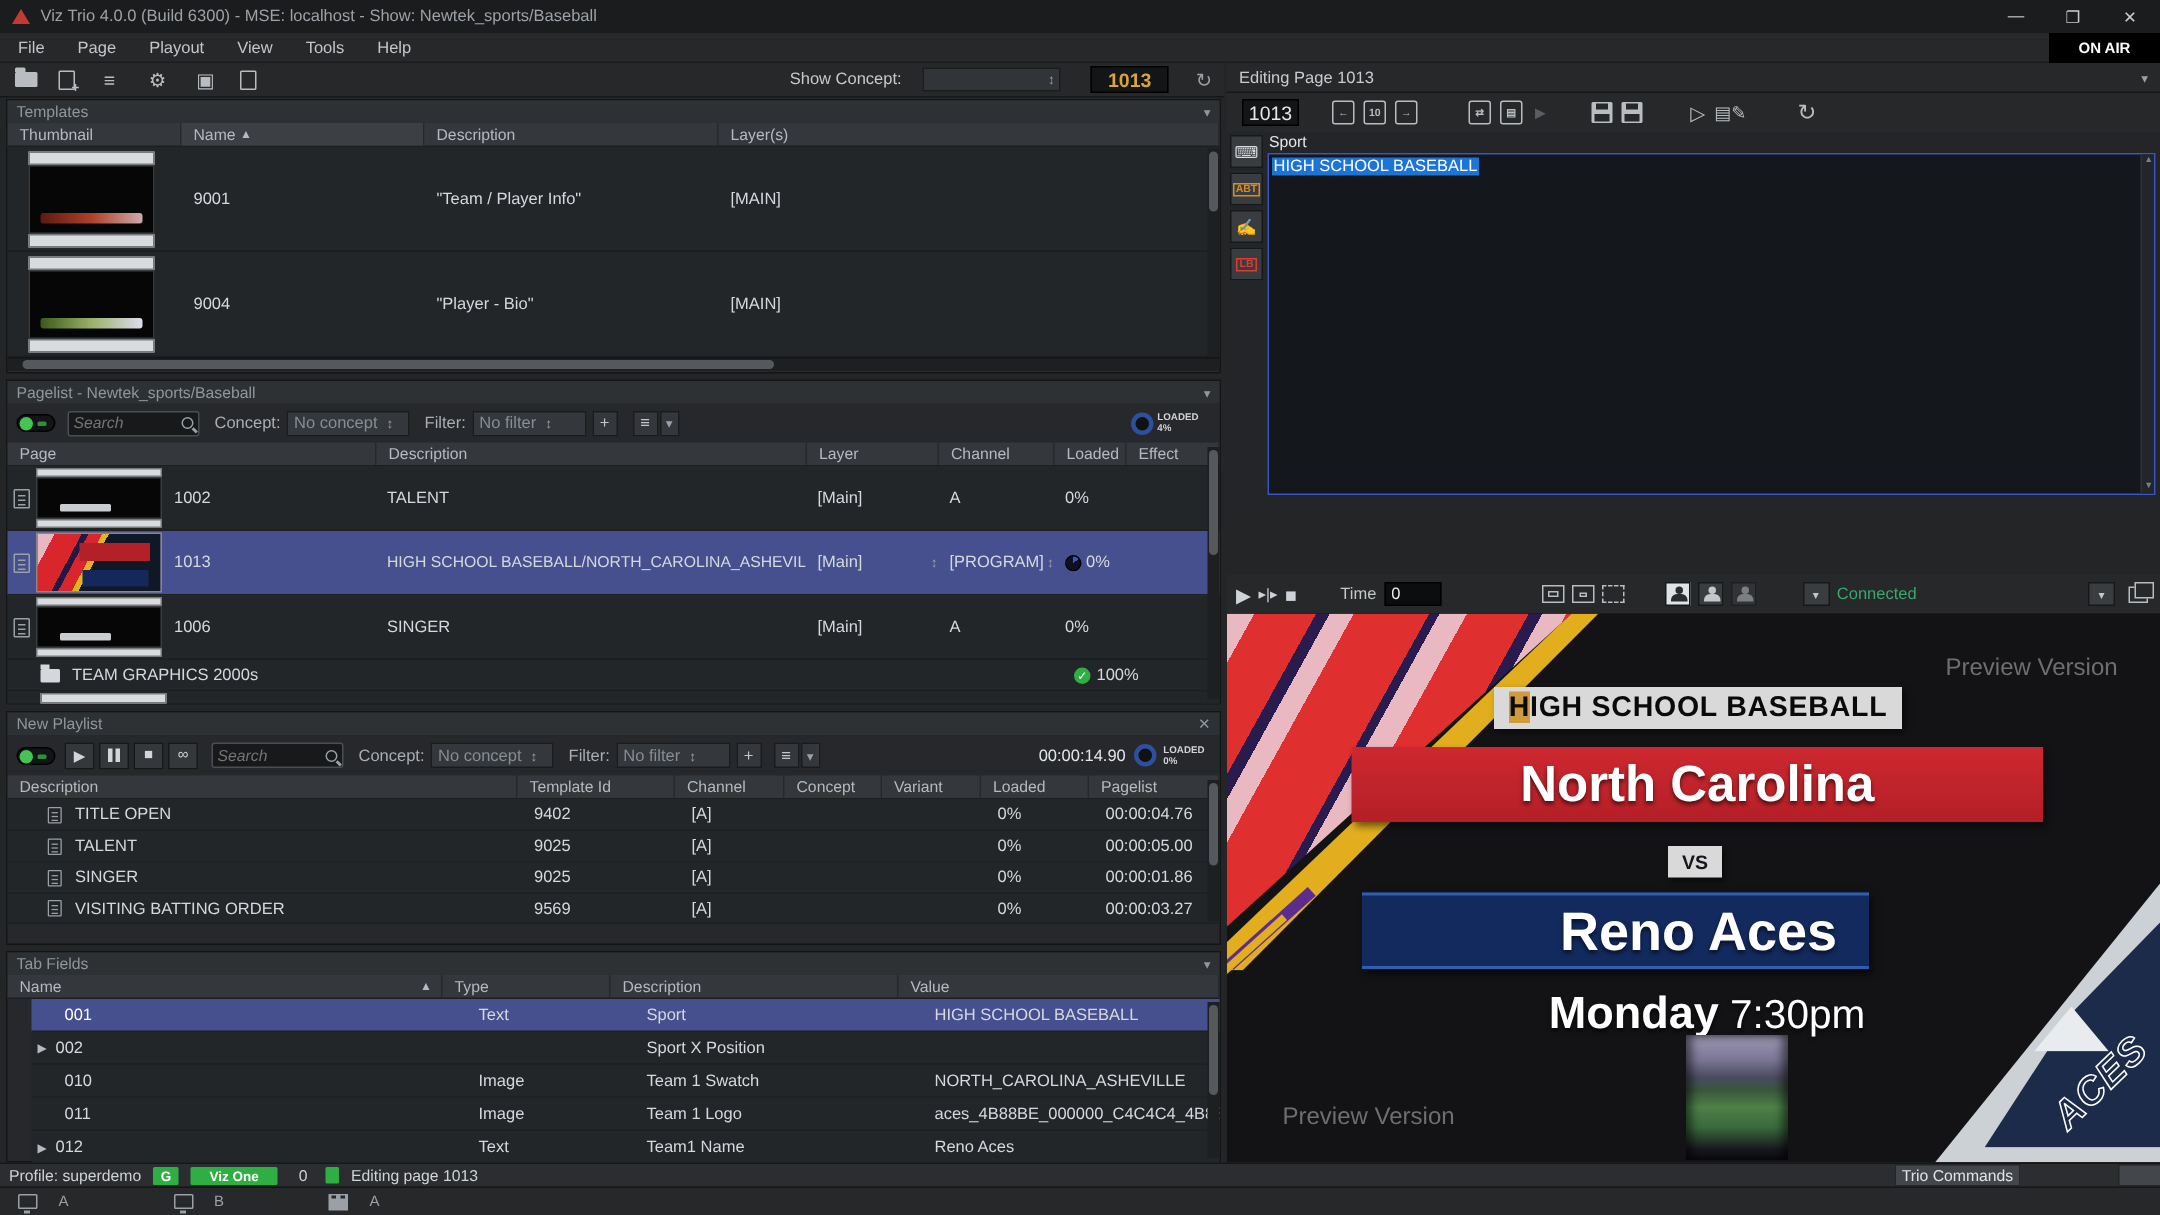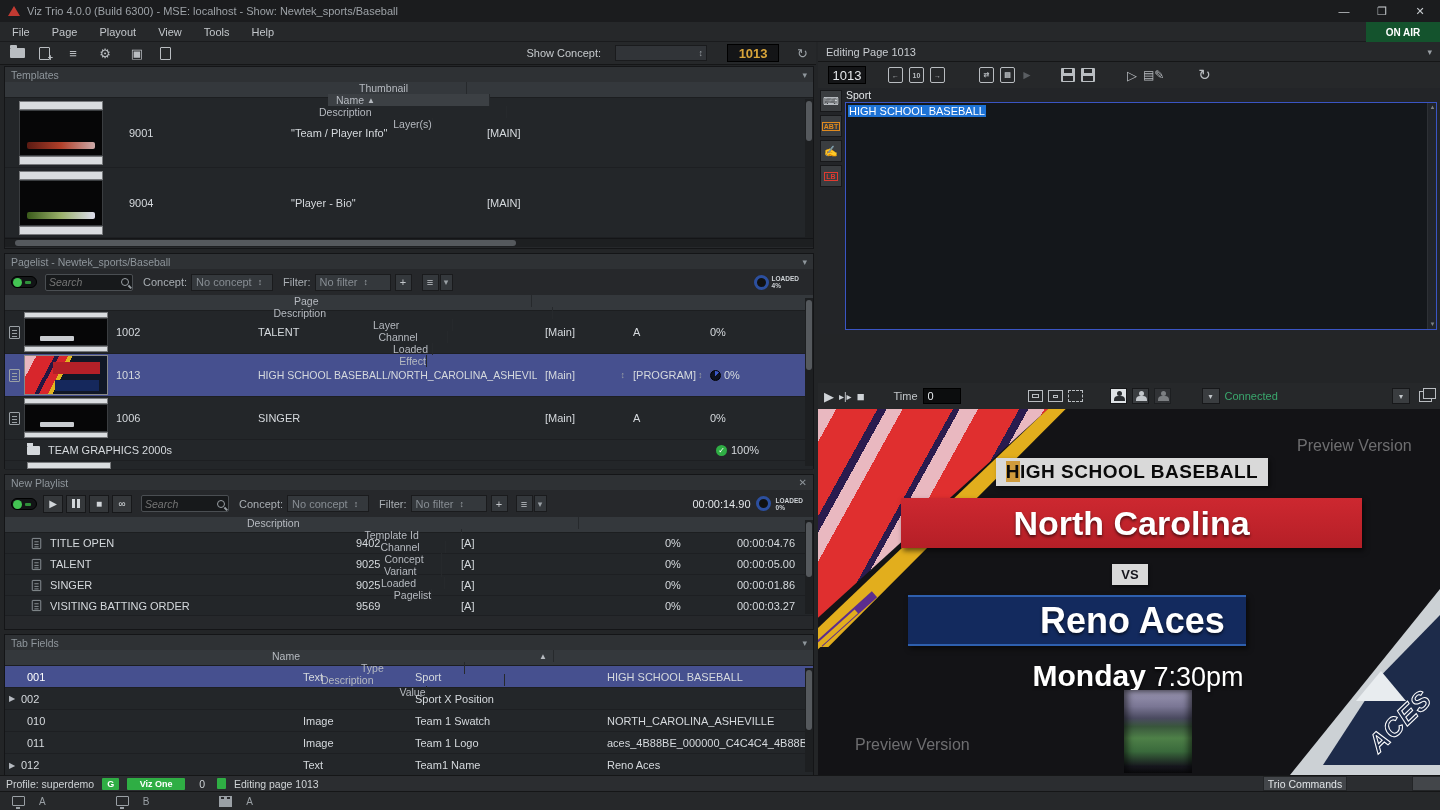--- a/index.html
+++ b/index.html
@@ -9,42 +9,42 @@
   #stage { position:relative; width:1440px; height:810px; background:#232527; color:#c8ccd0; font-size:11px; }
 
   
   .titlebar { left:0; top:0; width:1440px; height:22px; background:#1b1c1e; display:flex; align-items:center; }
   .viz-tri { width:0; height:0; border-left:6px solid transparent; border-right:6px solid transparent;
     border-bottom:10px solid #c23a32; margin:0 7px 0 8px; }
   .title-text { color:#9da2a7; font-size:11px; }
   .win-ctl { position:absolute; top:0; height:22px; width:40px; display:flex; align-items:center; justify-content:center; color:#c7cbcf; font-size:11px; }
   .menubar { left:0; top:22px; width:1440px; height:20px; background:#26282a; display:flex; align-items:center; gap:22px; padding-left:12px; border-bottom:1px solid #1a1b1d; }
   .menu-item { color:#c3c7cb; font-size:11px; }
-  .onair { position:absolute; right:0; top:22px; width:74px; height:20px; background:#14532d; color:#fff;
+  .onair { position:absolute; right:0; top:22px; width:74px; height:20px; background:#000000; color:#fff;
     font-size:10px; font-weight:bold; display:flex; align-items:center; justify-content:center; }
 
   
   .main-toolbar { left:0; top:42px; width:816px; height:23px; background:#26282a; display:flex; align-items:center; gap:14px; padding-left:10px; border-bottom:1px solid #151617; }
   .tool-glyph { color:#b9bdc1; font-size:13px; width:18px; text-align:center; }
   .folder-ic { width:15px; height:10px; background:#b9bdc1; border-radius:1px; position:relative; }
   .folder-ic::before { content:""; position:absolute; top:-3px; left:0; width:7px; height:3px; background:#b9bdc1; border-radius:1px 1px 0 0; }
   .pagedoc { width:11px; height:13px; border:1.4px solid #b9bdc1; border-radius:1px; position:relative; background:transparent; }
   .pagedoc .plus { position:absolute; right:-4px; bottom:-4px; color:#b9bdc1; font-size:9px; font-weight:bold; }
   .gold { color:#d9a53a; font-weight:bold; }
 
   .sc-label { margin-left:auto; color:#c6cacd; }
   .sc-select { width:92px; height:16px; background:#313438; border:1px solid #1a1b1d; display:flex; align-items:center; justify-content:flex-end; padding-right:3px; color:#9aa0a5; }
   .pagebox { width:52px; height:18px; background:#141517; border:1px solid #000; display:flex; align-items:center; justify-content:center; font-size:13px; margin-left:6px; }
   .refresh { color:#9aa0a5; font-size:13px; margin:0 8px 0 4px; }
 
   
   .panel { background:#26282b; border:1px solid #141517; }
   .panel-title { height:15px; background:#2e3134; color:#8f969c; font-size:10.5px; display:flex; align-items:center; padding:0 6px; }
   .panel-title .dd { margin-left:auto; color:#8f969c; font-size:9px; }
-  .cols { display:flex; background:#34383c; color:#b6bac0; font-size:10.5px; height:16px; align-items:center; border-bottom:1px solid #1c1e20;flex-direction:column; }
+  .cols { display:flex; background:#34383c; color:#b6bac0; font-size:10.5px; height:16px; align-items:center; border-bottom:1px solid #1c1e20; }
   .cols > div { padding-left:8px; border-right:1px solid #26292c; height:100%; display:flex; align-items:center; }
   .sorted { background:#3c4044; }
   .row { display:flex; align-items:center; border-bottom:1px solid #1d1f22; background:#232629; color:#d5d9dd; }
   .row.sel { background:#46508f; }
   .cell { padding-left:8px; overflow:hidden; white-space:nowrap; }
 
   
   .toggle { width:26px; height:12px; border-radius:7px; background:#121416; border:1px solid #000; position:relative; }
   .toggle::before { content:""; position:absolute; left:1px; top:1px; width:9px; height:9px; border-radius:50%; background:#43c553; }
   .toggle::after { content:""; position:absolute; right:5px; top:4px; width:6px; height:3px; background:#2f8f3a; border-radius:1px; }
@@ -82,21 +82,21 @@
   .hscroll .thumb { position:absolute; left:10px; top:1px; height:6px; width:62%; background:#55595d; border-radius:3px; }
   .vscroll { position:absolute; right:0; top:16px; bottom:0; width:8px; background:#1d1f21; }
   .vscroll .vthumb { position:absolute; left:1px; width:6px; background:#55595d; border-radius:3px; }
 
   
   .pbtn { width:20px; height:18px; background:#35383b; border:1px solid #17181a; color:#d2d6da; display:flex; align-items:center; justify-content:center; font-size:10px; margin-right:3px; }
   .pause-ic { display:flex; gap:2px; }
   .pause-ic i { width:3px; height:9px; background:#d2d6da; }
 
   
-  .tf-row { height:22px; }
+  .tf-row { height:22px;margin-left:16px; }
   .tf-caret { width:14px; text-align:center; color:#b6bac0; font-size:8px; flex:none; }
 
   
   .statusbar { left:0; top:775px; width:1440px; height:16px; background:#2b2d30; border-top:1px solid #151617; display:flex; align-items:center; font-size:10.5px; }
   .badge { height:12px; background:#2fae44; color:#fff; font-size:9px; font-weight:bold; display:flex; align-items:center; justify-content:center; border-radius:1px; padding:0 5px; }
   .bbtn { position:absolute; top:776px; height:15px; background:#43464a; border:1px solid #232527; color:#e2e5e8; font-size:10.5px; display:flex; align-items:center; justify-content:center; }
   .bottombar2 { left:0; top:791px; width:1440px; height:19px; background:#26282a; border-top:1px solid #151617; display:flex; align-items:center; gap:10px; padding-left:12px; }
   .mon { width:13px; height:10px; border:1.5px solid #9aa0a5; border-radius:1px; position:relative; }
   .mon::after { content:""; position:absolute; left:3px; bottom:-4px; width:4px; height:2px; background:#9aa0a5; }
   .film { width:13px; height:11px; background:#9aa0a5; position:relative; }

